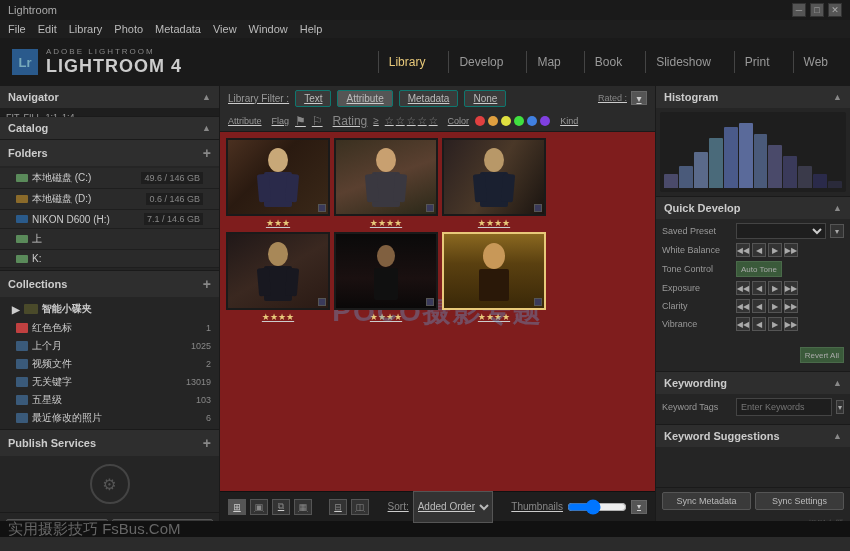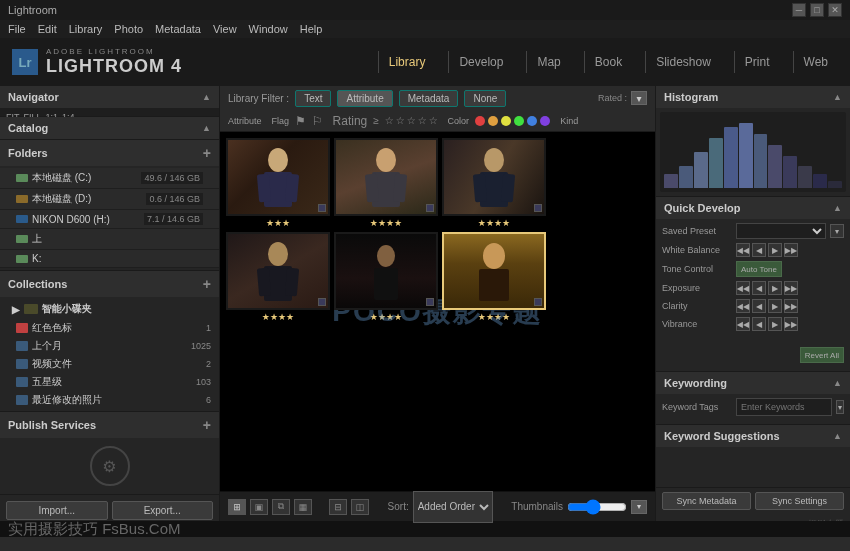--- a/index.html
+++ b/index.html
@@ -162,21 +162,22 @@
       border-radius: 1px;
       flex-shrink: 0;
     }
     .coll-count { margin-left: auto; color: #888; font-size: 9px; }
 
     
     #center-panel {
       flex: 1;
       display: flex;
       flex-direction: column;
-      background: #000000;
+      background: #7f1d1d;
+      text-decoration: underline;
     }
 
     #filter-bar {
       height: 24px;
       background: #2a2a2a;
       display: flex;
       align-items: center;
       padding: 0 8px;
       gap: 6px;
       font-size: 10px;
@@ -544,20 +545,25 @@
           <span>上个月</span>
           <span class="coll-count">1025</span>
         </div>
         <div class="collection-item">
           <div class="collection-icon"></div>
           <span>视频文件</span>
           <span class="coll-count">2</span>
         </div>
         <div class="collection-item">
           <div class="collection-icon"></div>
+          <span>无关键字</span>
+          <span class="coll-count">13019</span>
+        </div>
+        <div class="collection-item">
+          <div class="collection-icon"></div>
           <span>五星级</span>
           <span class="coll-count">103</span>
         </div>
         <div class="collection-item">
           <div class="collection-icon"></div>
           <span>最近修改的照片</span>
           <span class="coll-count">6</span>
         </div>
       </div>
     </div>

